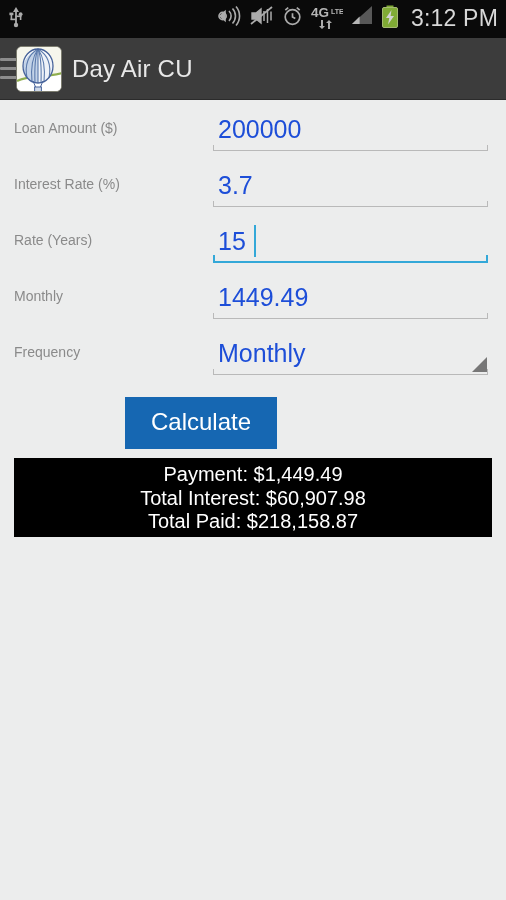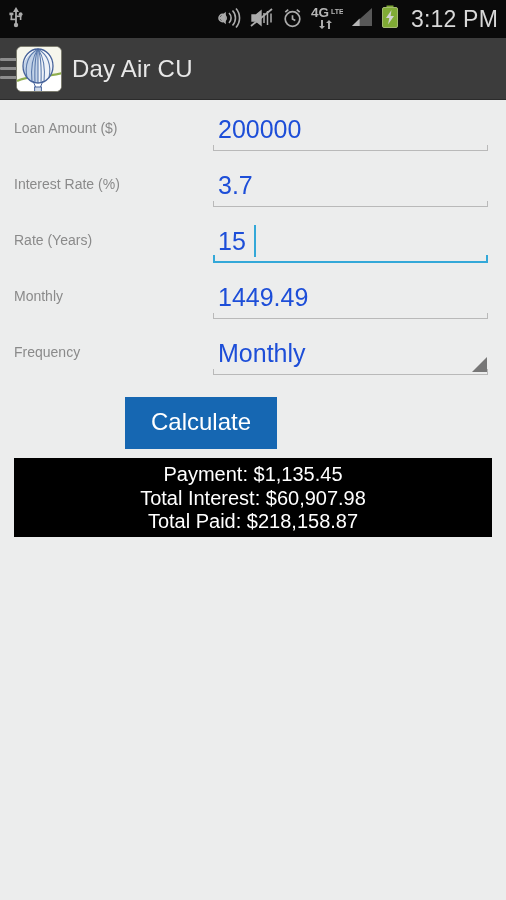--- a/index.html
+++ b/index.html
@@ -29,21 +29,21 @@
     padding: 0 8px 0 6px;
   }
   .sb-left {
     display: flex;
     align-items: center;
     gap: 6px;
   }
   .sb-right {
     margin-left: auto;
     display: flex;
-    align-items: flex-end;
+    align-items: flex-start;
     gap: 7px;
   }
   .sb-icon {
     display: block;
     opacity: 0.82;
   }
   .sb-time {
     color: #d8d8d8;
     font-size: 23px;
     letter-spacing: 0.2px;
@@ -392,18 +392,18 @@
         <div class="underline"></div>
       </div>
     </div>
   </div>
 
   <div class="calc-wrap">
     <button class="calc-btn">Calculate</button>
   </div>
 
   <div class="results">
-    <div>Payment: $1,135.45</div>
+    <div>Payment: $1,449.49</div>
     <div>Total Interest: $60,907.98</div>
     <div>Total Paid: $218,158.87</div>
   </div>
 
 </div>
 
 </body></html>

